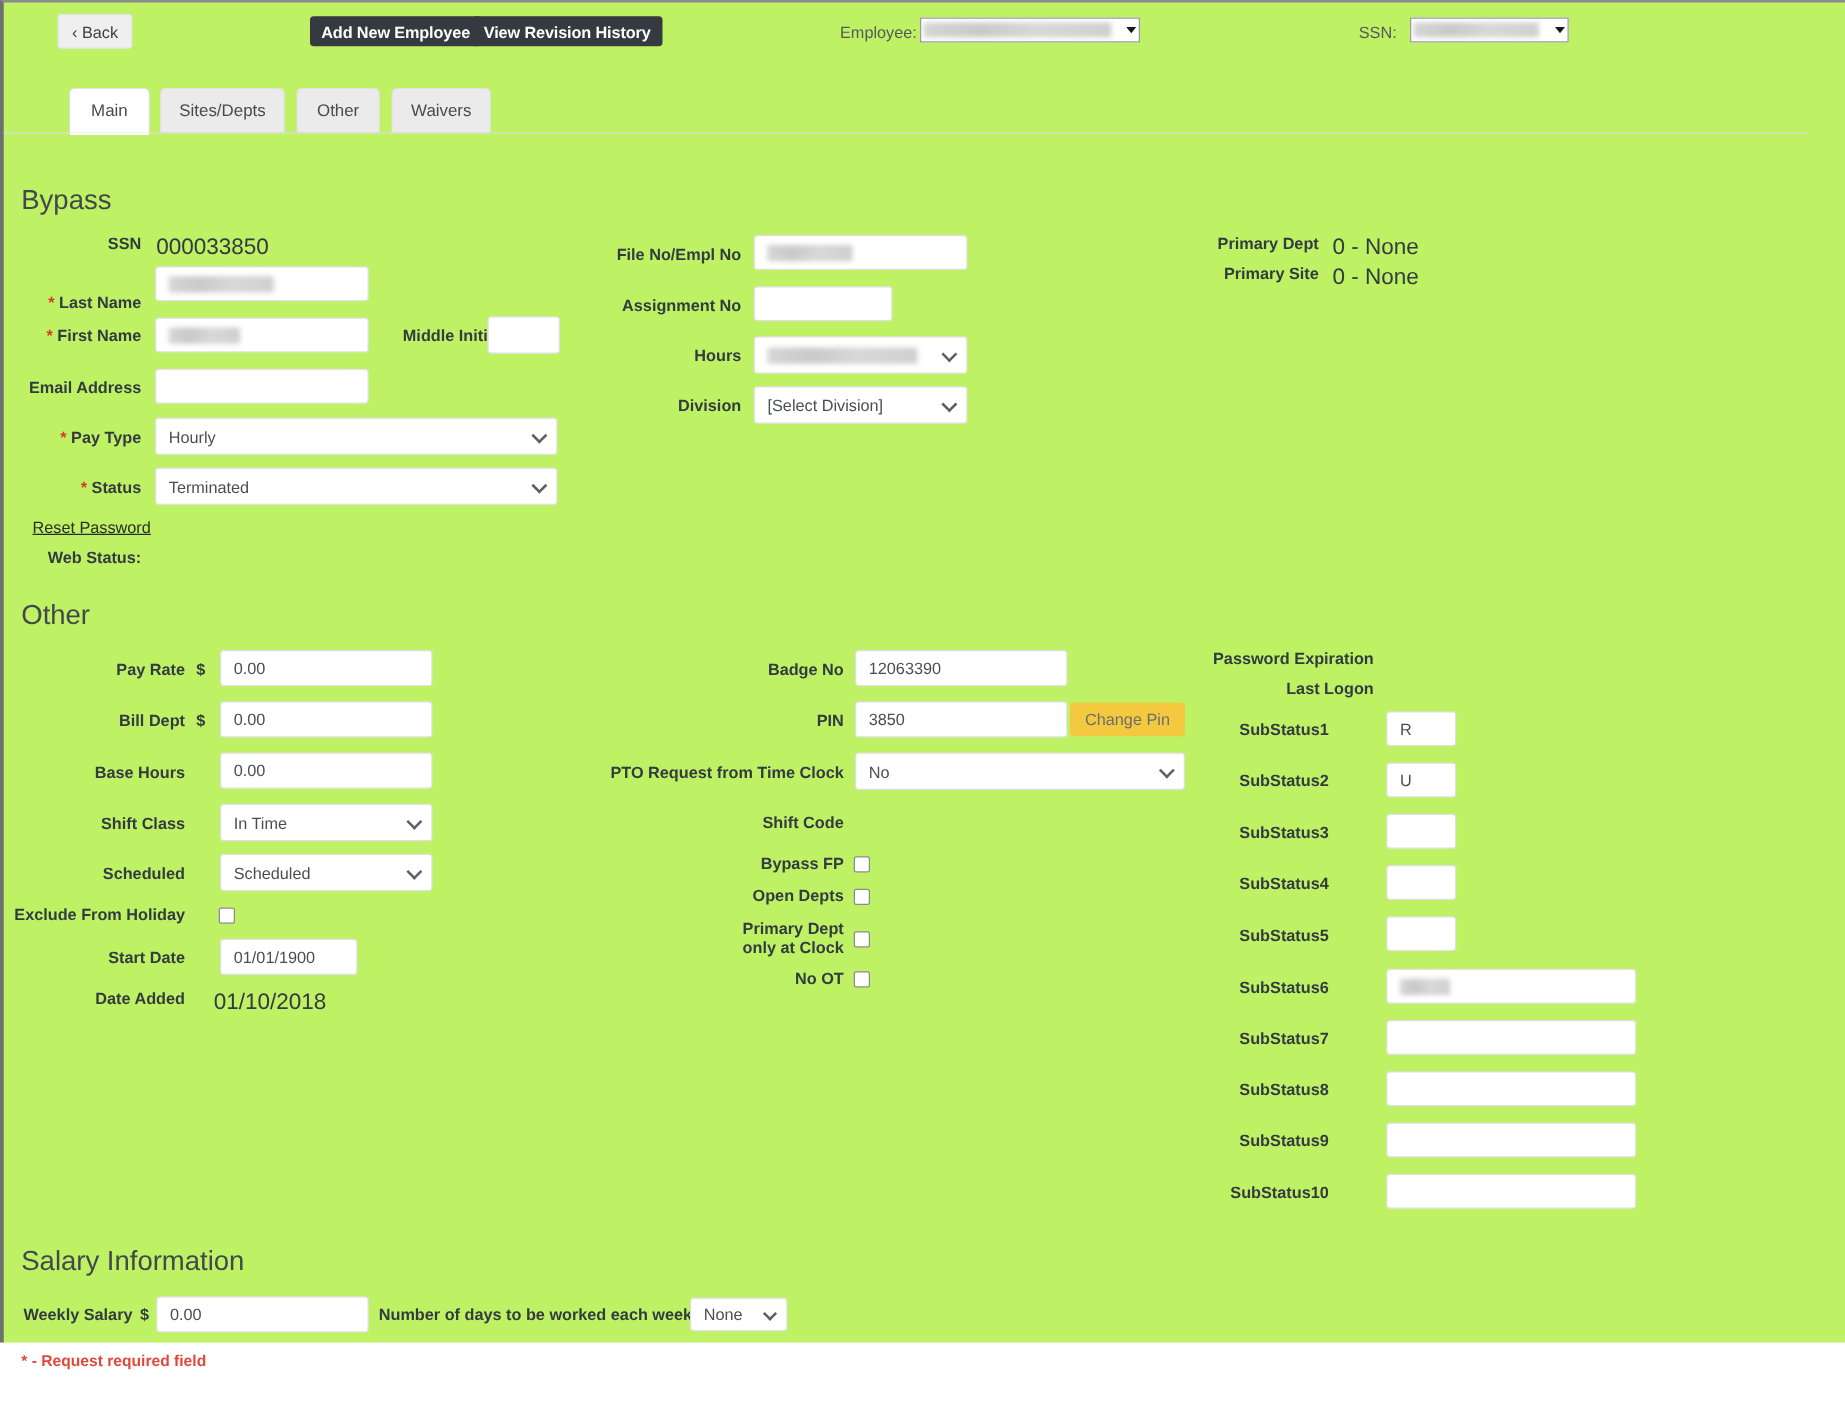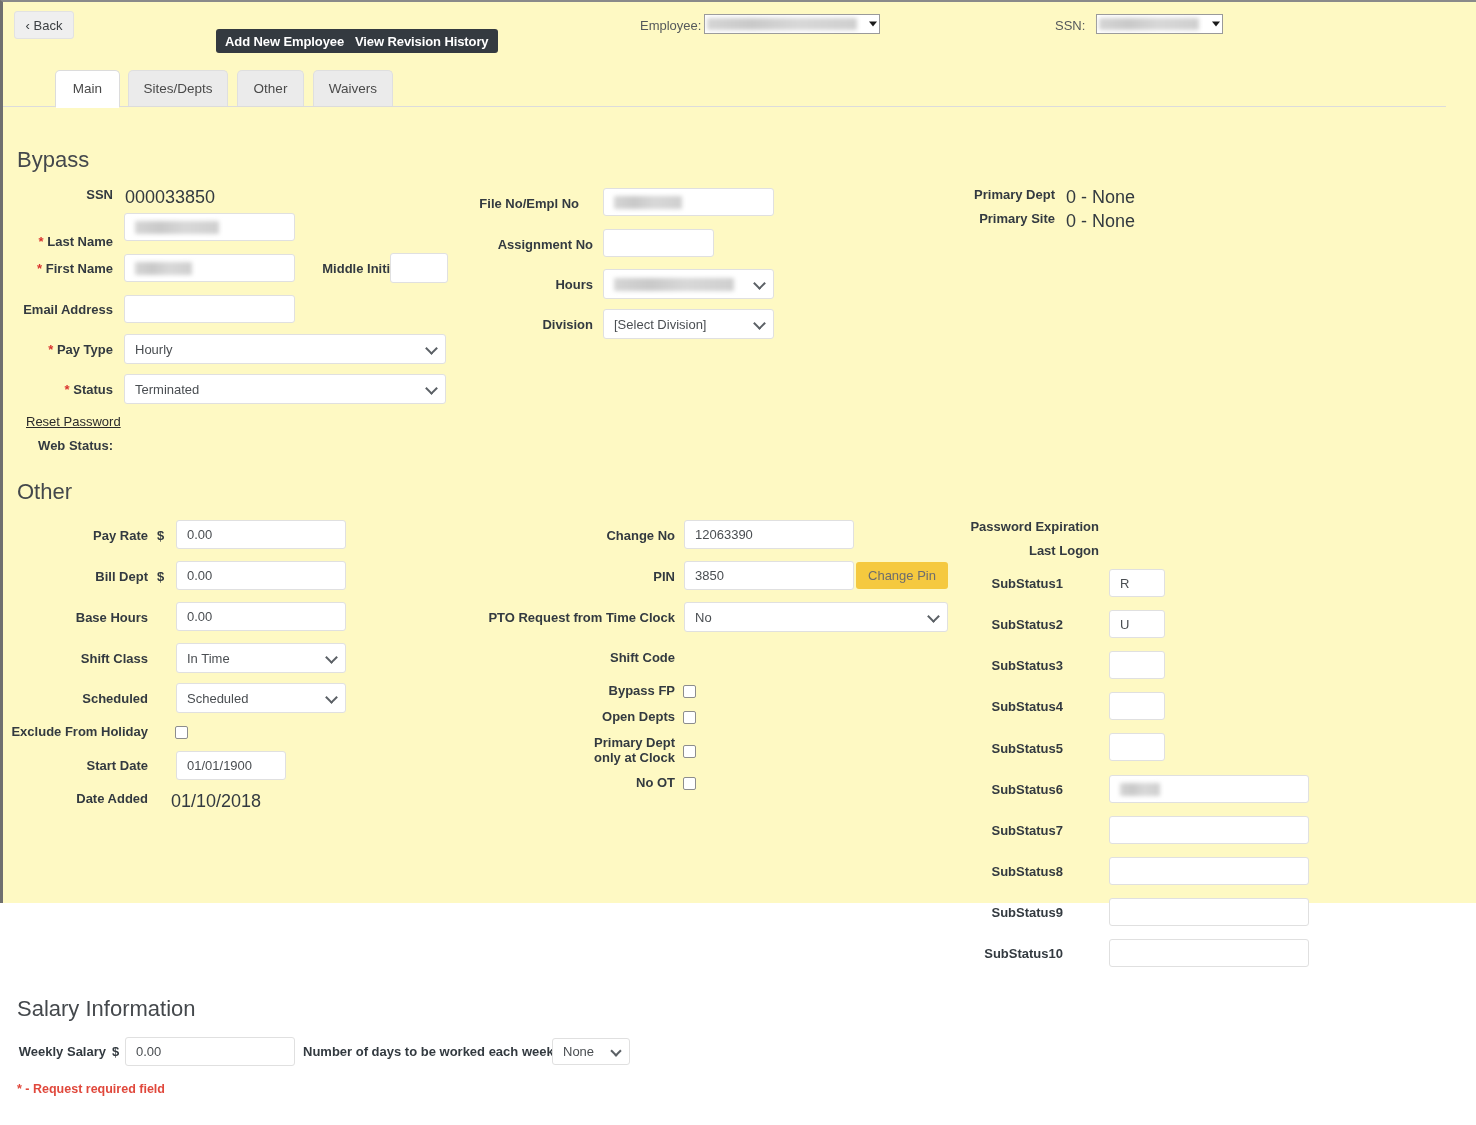--- a/index.html
+++ b/index.html
@@ -9,41 +9,42 @@
   }
   body {
     width: 1476px; height: 1125px;
     font-family: "Liberation Sans", sans-serif;
     color: #3c4043;
     position: relative;
     overflow: hidden;
   }
   .page {
     position: relative;
-    width: 1476px; height: 903px;
+    width: 1476px; height: 1074px;
     border-top: 2px solid #8a8a8a;
     border-left: 3px solid #6f6f6f;
-    background: #fef9c3;
+    background: #bef264;
+    padding-left: 32px;
   }
 
   
   .topbar { position: relative; height: 48px; }
   .back-btn {
     position: absolute; left: 11px; top: 9px;
     width: 60px; height: 28px;
     background: #efefef;
     border: 1px solid #e2e2e2;
     border-radius: 3px;
     font-size: 13px; color: #3c4043;
     display: flex; align-items: center; justify-content: center;
     cursor: pointer;
     white-space: nowrap;
   }
   .dark-btn {
-    position: absolute; top: 27px;
+    position: absolute; top: 11px;
     height: 24px;
     background: #343a40;
     color: #ffffff;
     border: none; border-radius: 3px;
     font-size: 13px;
     font-weight: bold;
     display: flex; align-items: center; justify-content: flex-start;
     padding: 0 9px;
     cursor: pointer;
     white-space: nowrap;
@@ -300,21 +301,21 @@
   <div class="lbl" style="left:0px; top:380px; width:110px;"><span class="req">*</span> <span>Status</span></div>
   <div class="sel" style="left:121px; top:372px; width:322px; height:30px;">
     <span>Terminated</span>
     <span class="chev"></span>
   </div>
 
   <div class="link" style="left:23px; top:412px;">Reset Password</div>
   <div class="lbl" style="left:0px; top:436px; width:110px;">Web Status:</div>
   <div class="val" style="left:122px; top:436px;"></div>
 
-  <div class="lbl" style="left:416px; top:194px; width:160px;text-align:right;">File No/Empl No</div>
+  <div class="lbl" style="left:430px; top:194px; width:160px;text-align:right;">File No/Empl No</div>
   <div class="fld" style="left:600px; top:186px; width:171px; height:28px;">
     <div class="redact" style="width:68px;"></div>
   </div>
 
   <div class="lbl" style="left:430px; top:235px; width:160px;">Assignment No</div>
   <div class="fld" style="left:600px; top:227px; width:111px; height:28px;"></div>
 
   <div class="lbl" style="left:430px; top:275px; width:160px;">Hours</div>
   <div class="sel" style="left:600px; top:267px; width:171px; height:30px;">
     <div class="redact" style="width:120px; height:13px;"></div>
@@ -359,21 +360,21 @@
 
   <div class="lbl" style="left:0px; top:722px; width:145px;">Exclude From Holiday</div>
   <div class="cbx" style="left:172px; top:724px;"></div>
 
   <div class="lbl" style="left:0px; top:756px; width:145px;">Start Date</div>
   <div class="fld" style="left:173px; top:749px; width:110px; height:29px;">01/01/1900</div>
 
   <div class="lbl" style="left:0px; top:789px; width:145px;">Date Added</div>
   <div class="val" style="left:168px; top:789px;">01/10/2018</div>
 
-  <div class="lbl" style="left:430px; top:526px; width:242px;">Change No</div>
+  <div class="lbl" style="left:430px; top:526px; width:242px;">Badge No</div>
   <div class="fld" style="left:681px; top:518px; width:170px; height:29px;">12063390</div>
 
   <div class="lbl" style="left:430px; top:567px; width:242px;">PIN</div>
   <div class="fld" style="left:681px; top:559px; width:170px; height:29px;">3850</div>
   <div class="amber-btn" style="left:853px; top:560px; width:92px; height:27px;">
     <span>Change Pin</span>
   </div>
 
   <div class="lbl" style="left:430px; top:608px; width:242px;">PTO Request from Time Clock</div>
   <div class="sel" style="left:681px; top:600px; width:264px; height:30px;">

